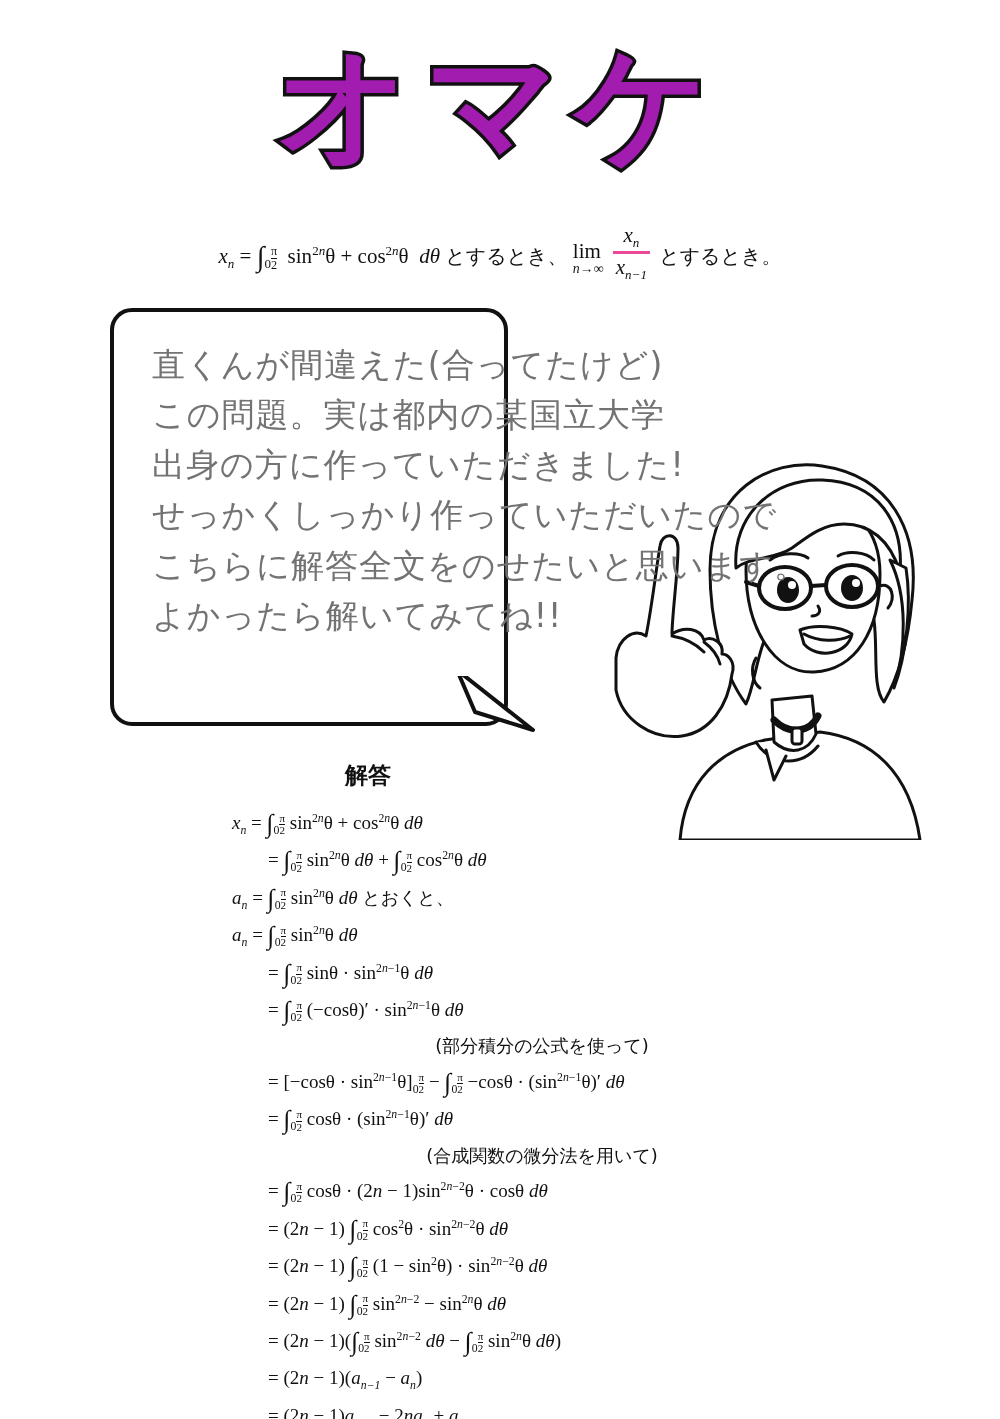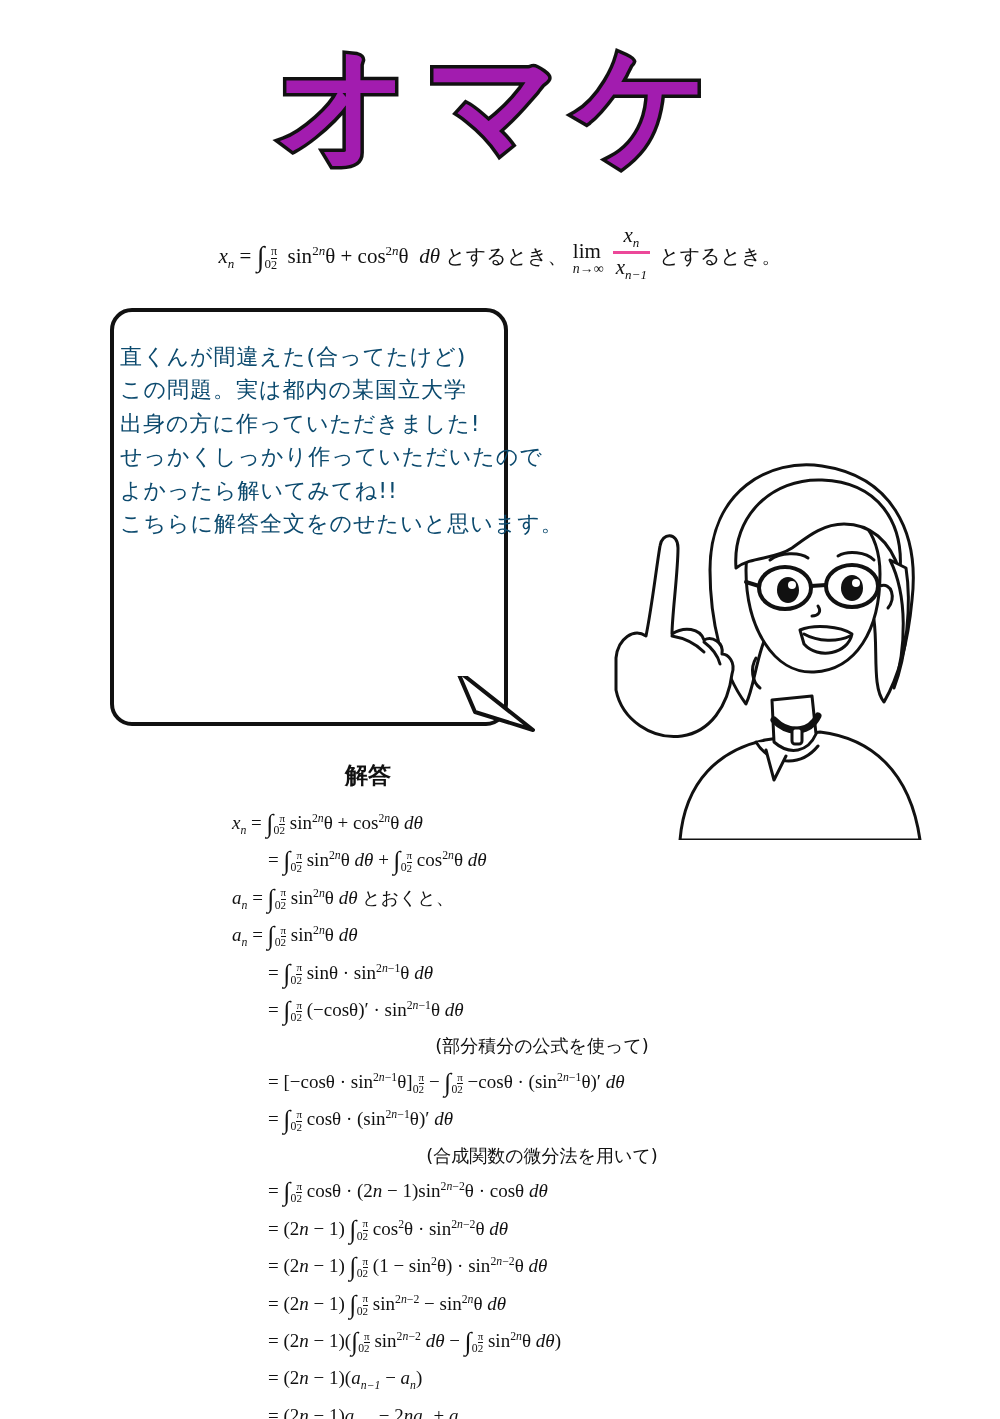--- a/index.html
+++ b/index.html
@@ -44,23 +44,23 @@
 
   
   .balloon{
     position:absolute;left:110px;top:308px;width:390px;height:410px;
     border:4px solid #111;border-radius:22px;background:#fff;z-index:3;
   }
   .balloon-tail{
     position:absolute;left:455px;top:668px;width:80px;height:70px;z-index:4;
   }
   .balloon-text{
-    position:absolute;left:120px;top:340px;width:540px;z-index:5;
+    position:absolute;left:152px;top:340px;width:540px;z-index:5;
     font-family:"DejaVu Sans", sans-serif;
-    font-size:22px;line-height:1.52;color:#0c4a6e;letter-spacing:1px;
+    font-size:33px;line-height:1.52;color:#737373;letter-spacing:1px;
   }
   .balloon-text div{white-space:nowrap;}
 
   
   .character{position:absolute;left:560px;top:420px;width:420px;height:420px;z-index:2;}
 
   
   .answer-head{
     position:absolute;left:345px;top:760px;
     font-family:"DejaVu Sans", sans-serif;font-size:23px;font-weight:700;text-align:center;
@@ -100,22 +100,22 @@
   <div class="balloon"></div>
   <svg class="balloon-tail" viewBox="0 0 80 70">
     <path d="M2,2 L78,62 L20,44 Z" fill="#fff" stroke="#111" stroke-width="4" stroke-linejoin="round"></path>
     <rect x="0" y="0" width="40" height="8" fill="#fff"></rect>
   </svg>
   <div class="balloon-text">
     <div>直くんが間違えた(合ってたけど)</div>
     <div>この問題。実は都内の某国立大学</div>
     <div>出身の方に作っていただきました!</div>
     <div>せっかくしっかり作っていただいたので</div>
+    <div>こちらに解答全文をのせたいと思います。</div>
     <div>よかったら解いてみてね!!</div>
-    <div>こちらに解答全文をのせたいと思います。</div>
   </div>
 
   <svg class="character" viewBox="0 0 420 420">
     <g fill="#ffffff" stroke="#111" stroke-width="3" stroke-linejoin="round" stroke-linecap="round">
 
       <path d="M120,420 C125,360 160,330 205,320 L260,312 C310,318 350,350 360,420 Z"></path>
 
       <path d="M196,322 C210,345 240,348 258,326"></path>
       <path d="M206,330 L214,360 L226,336"></path>
 

